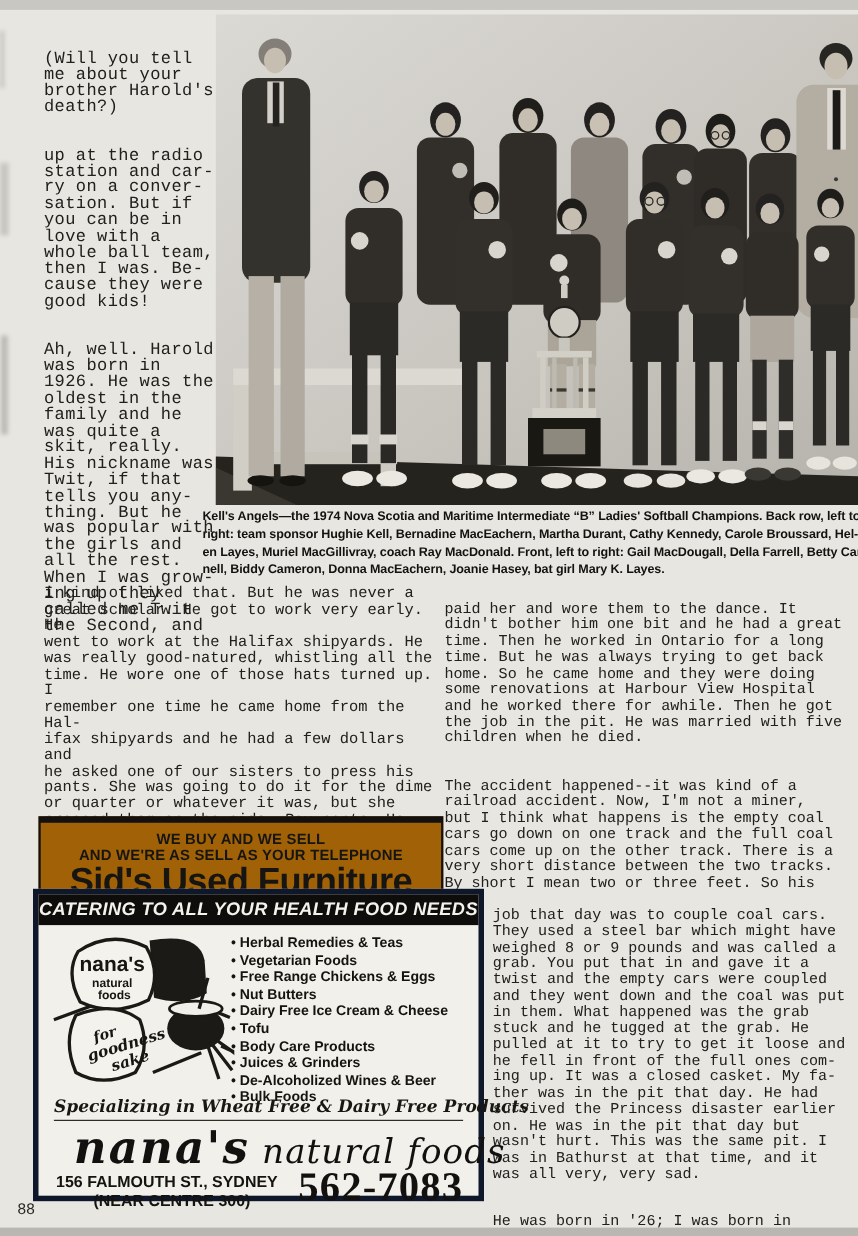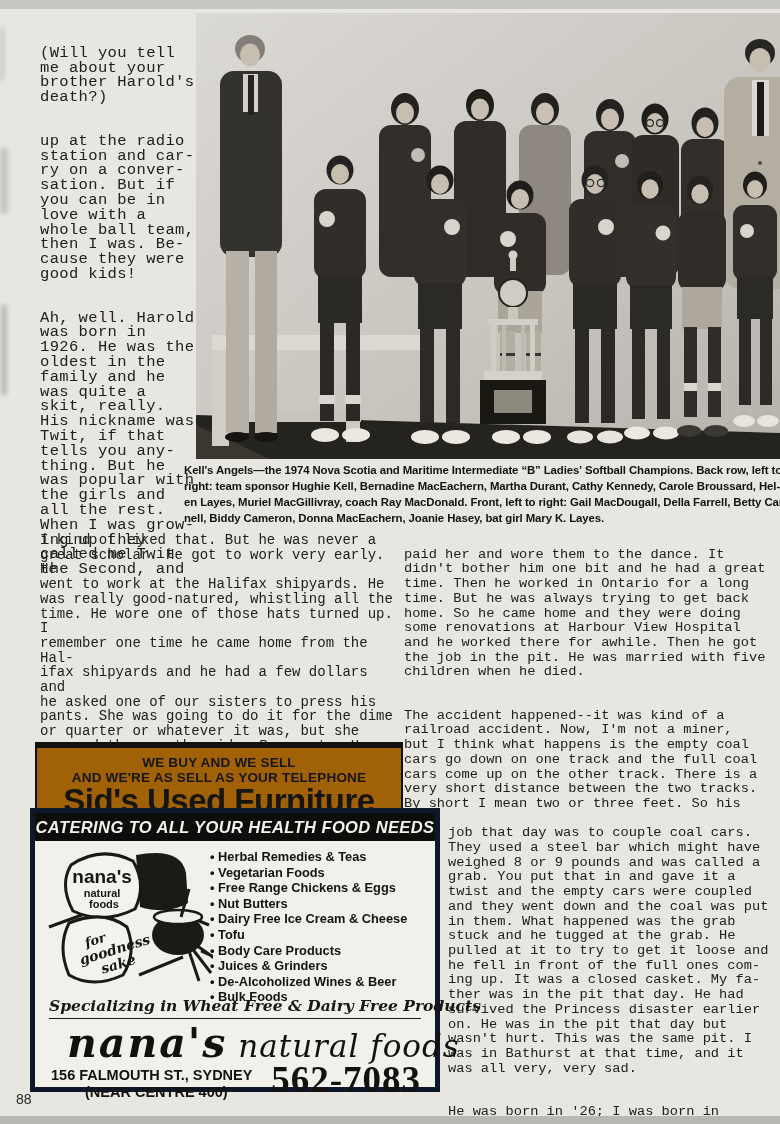--- a/index.html
+++ b/index.html
@@ -376,19 +376,19 @@
     <li>Body Care Products</li>
     <li>Juices &amp; Grinders</li>
     <li>De-Alcoholized Wines &amp; Beer</li>
     <li>Bulk Foods</li>
   </ul>
 
   <div class="special">Specializing in Wheat Free &amp; Dairy Free Products</div>
   <div class="bigscript"><span class="n1">nana's</span><span class="n2"> natural foods</span></div>
   <div class="naddr">
     <div>156 FALMOUTH ST., SYDNEY</div>
-    <div class="a2">(NEAR CENTRE 400)</div>
+    <div class="a2">(NEAR CENTRE 300)</div>
   </div>
   <div class="nphone">562-7083</div>
 </div>
 
 <div class="pagenum">88</div>
 <div class="edge-bottom"></div>
 
 </body></html>

